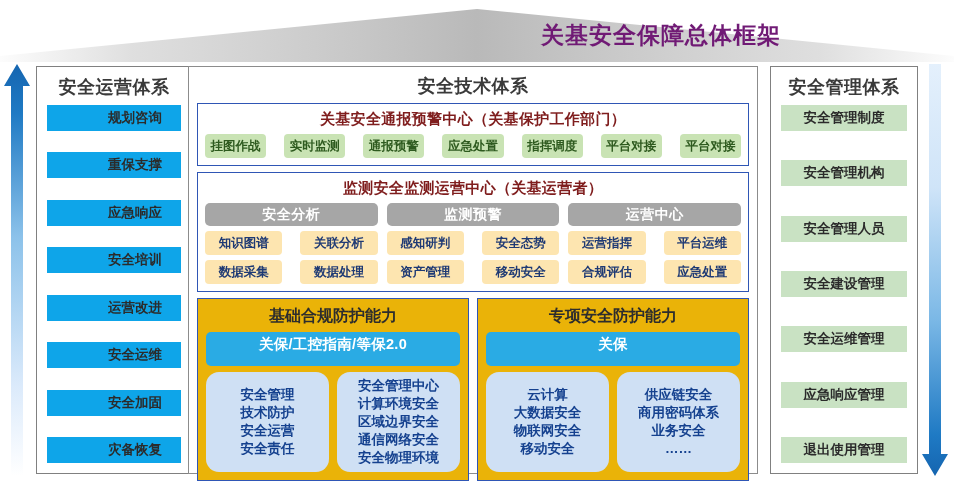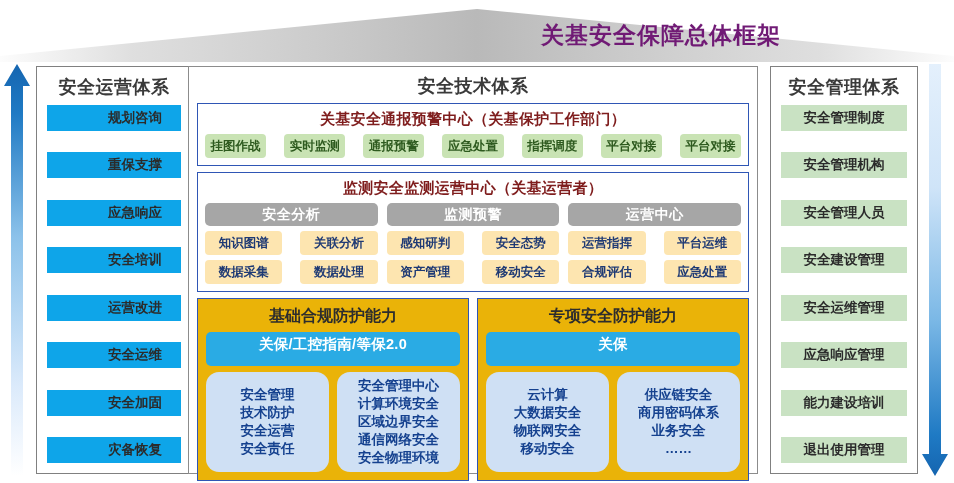--- a/index.html
+++ b/index.html
@@ -406,18 +406,17 @@
 
   <div class="panel side-panel right">
     <div class="side-title">安全管理体系</div>
     <div class="side-list">
       <div class="side-chip green">安全管理制度</div>
       <div class="side-chip green">安全管理机构</div>
       <div class="side-chip green">安全管理人员</div>
       <div class="side-chip green">安全建设管理</div>
       <div class="side-chip green">安全运维管理</div>
       <div class="side-chip green">应急响应管理</div>
-      <div class="side-chip green">能力建设培训</div>
       <div class="side-chip green">退出使用管理</div>
     </div>
   </div>
 
 </div>
 
 </body></html>

